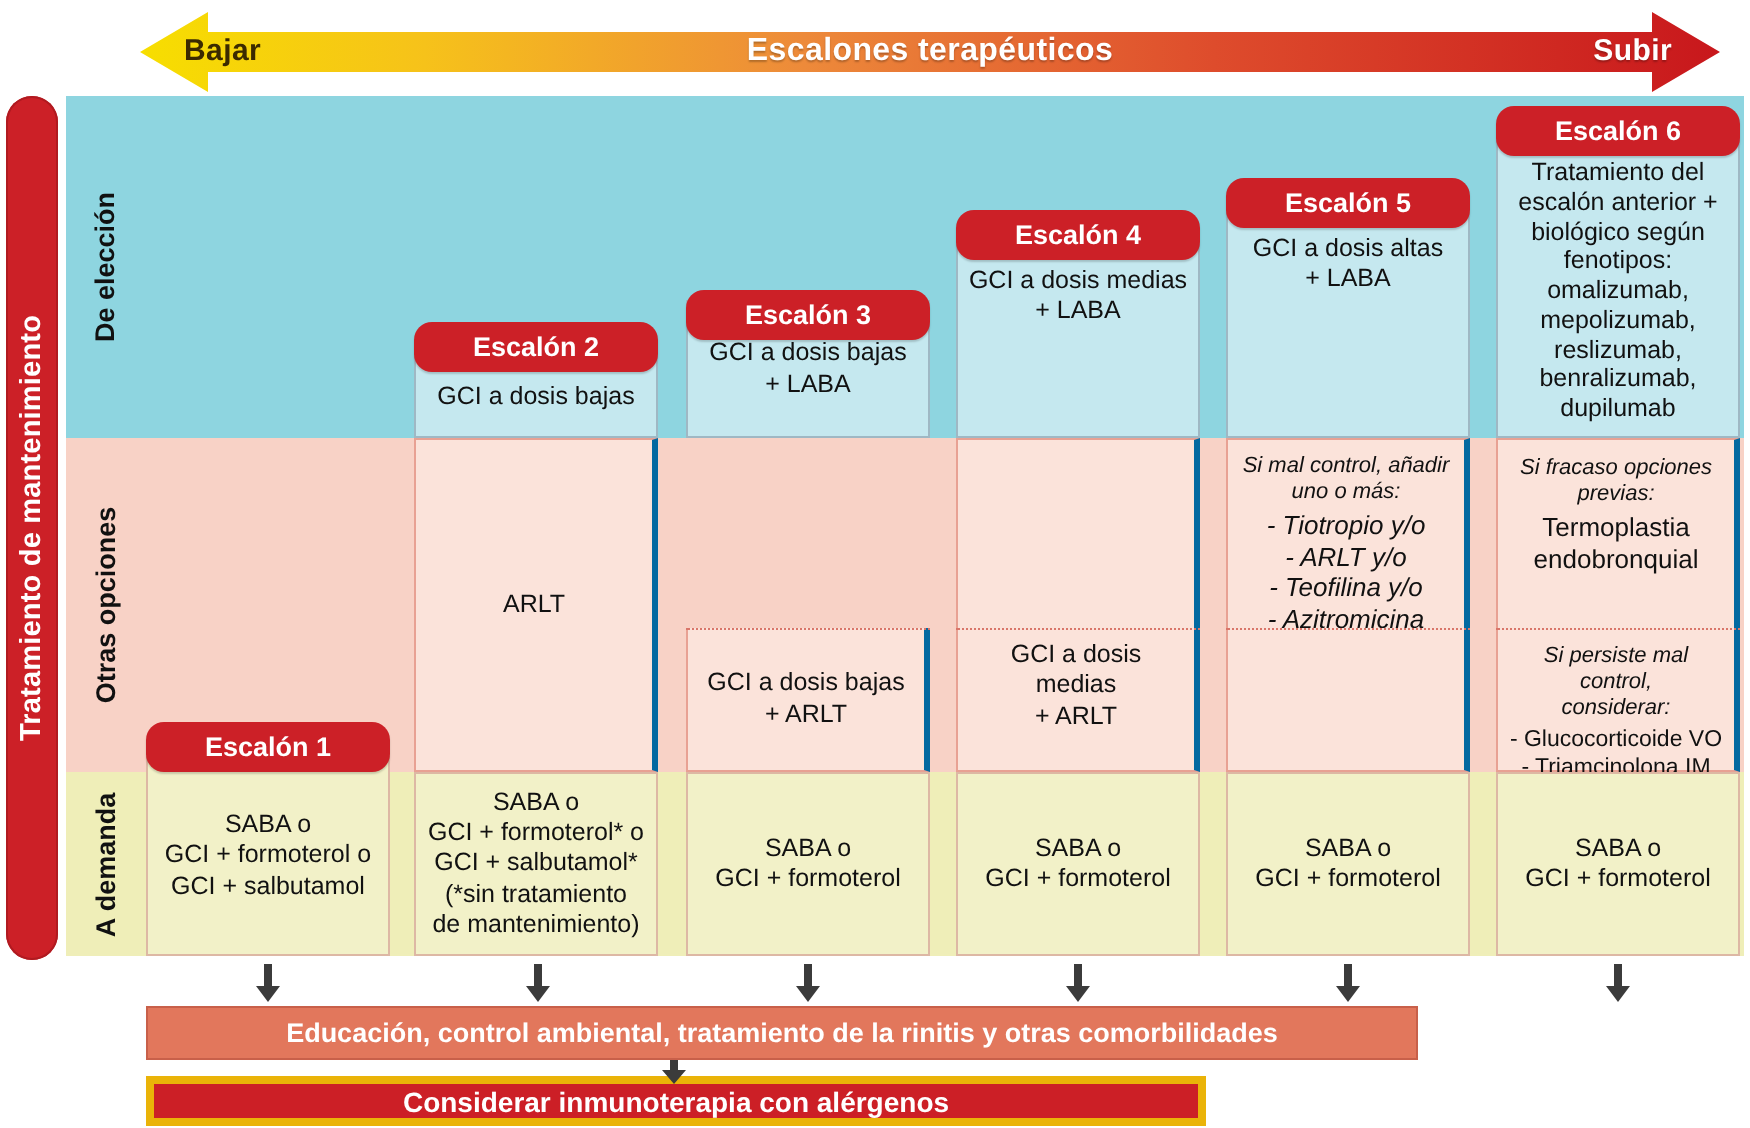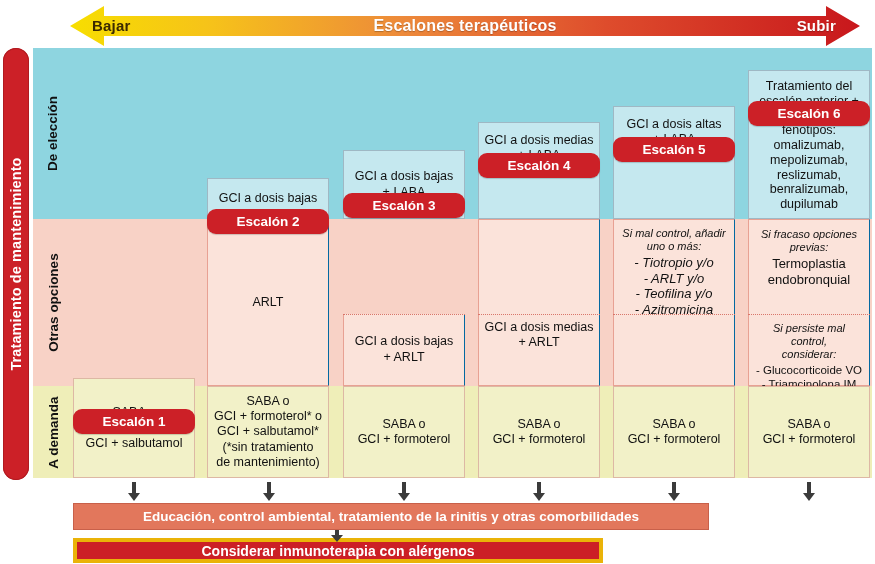--- a/index.html
+++ b/index.html
@@ -31,26 +31,26 @@
   .rowlabel{position:absolute;left:0;width:40px;display:flex;align-items:center;justify-content:center;}
   .rowlabel span{transform:rotate(-90deg);white-space:nowrap;font-weight:bold;font-size:13.5px;color:#111;}
   .rowlabel.r1{top:0;height:171px;}
   .rowlabel.r2{top:171px;height:167px;}
   .rowlabel.r3{top:338px;height:92px;}
 
   
   .col{position:absolute;top:0;height:430px;width:122px;}
   .badge{position:absolute;left:0;width:122px;height:25px;background:#cc2027;border-radius:9px;
       color:#fff;font-weight:bold;font-size:13.5px;display:flex;align-items:center;justify-content:center;
-      z-index:4;box-shadow:0 1px 1px rgba(0,0,0,.18);margin-top:48px;}
+      z-index:4;box-shadow:0 1px 1px rgba(0,0,0,.18);}
   .cellbox{position:absolute;left:0;width:122px;box-sizing:border-box;z-index:3;
       display:flex;align-items:center;justify-content:center;text-align:center;
       font-size:12.5px;line-height:1.22;color:#111;padding:17px 5px;}
   .cell-blue{background:#c5e8ef;border:1px solid #9fb8c4;}
-  .cell-pink{background:#fbe3da;border-left:1px solid #e8a193;border-right:1px solid #0369a1;}
+  .cell-pink{background:#fbe3da;border-left:1px solid #e8a193;border-right:3px solid #0369a1;}
   .cell-pink.topedge{border-top:1px solid #e8a193;}
   .cell-pink.botedge{border-bottom:1px solid #e8a193;}
   .cell-yellow{background:#f2f1c8;border:1px solid #ddb8a4;}
   .dashline{position:absolute;left:0;width:122px;height:0;border-top:1.5px dotted #d9766a;z-index:4;}
 
   .it{font-style:italic;}
   .lead{font-size:11px;font-style:italic;line-height:1.18;display:block;margin-bottom:2px;}
   .bigger{font-size:13px;}
 
   .txt{white-space:pre-line;}

